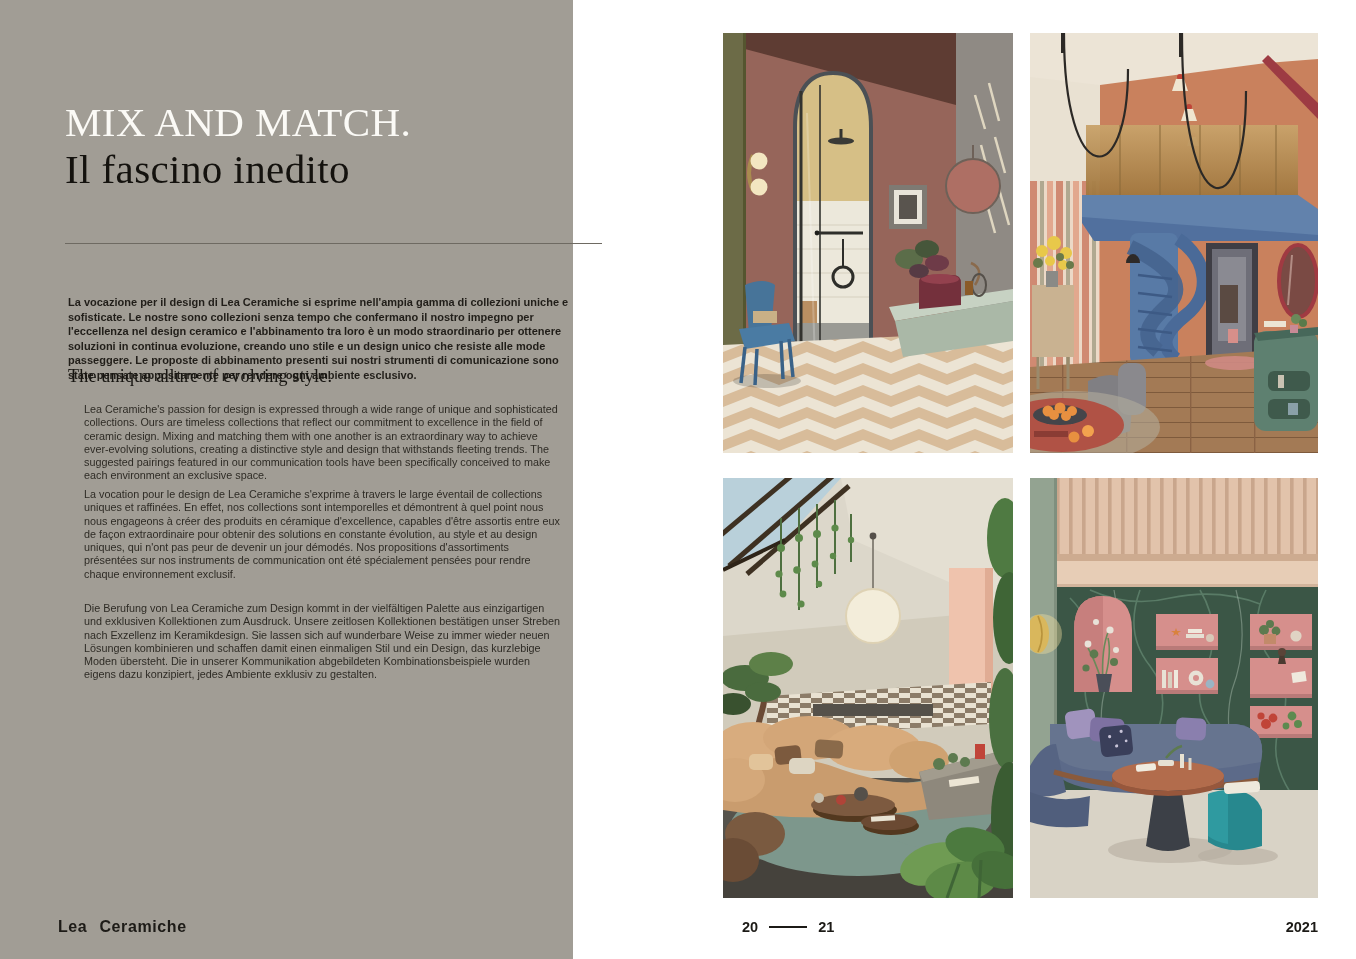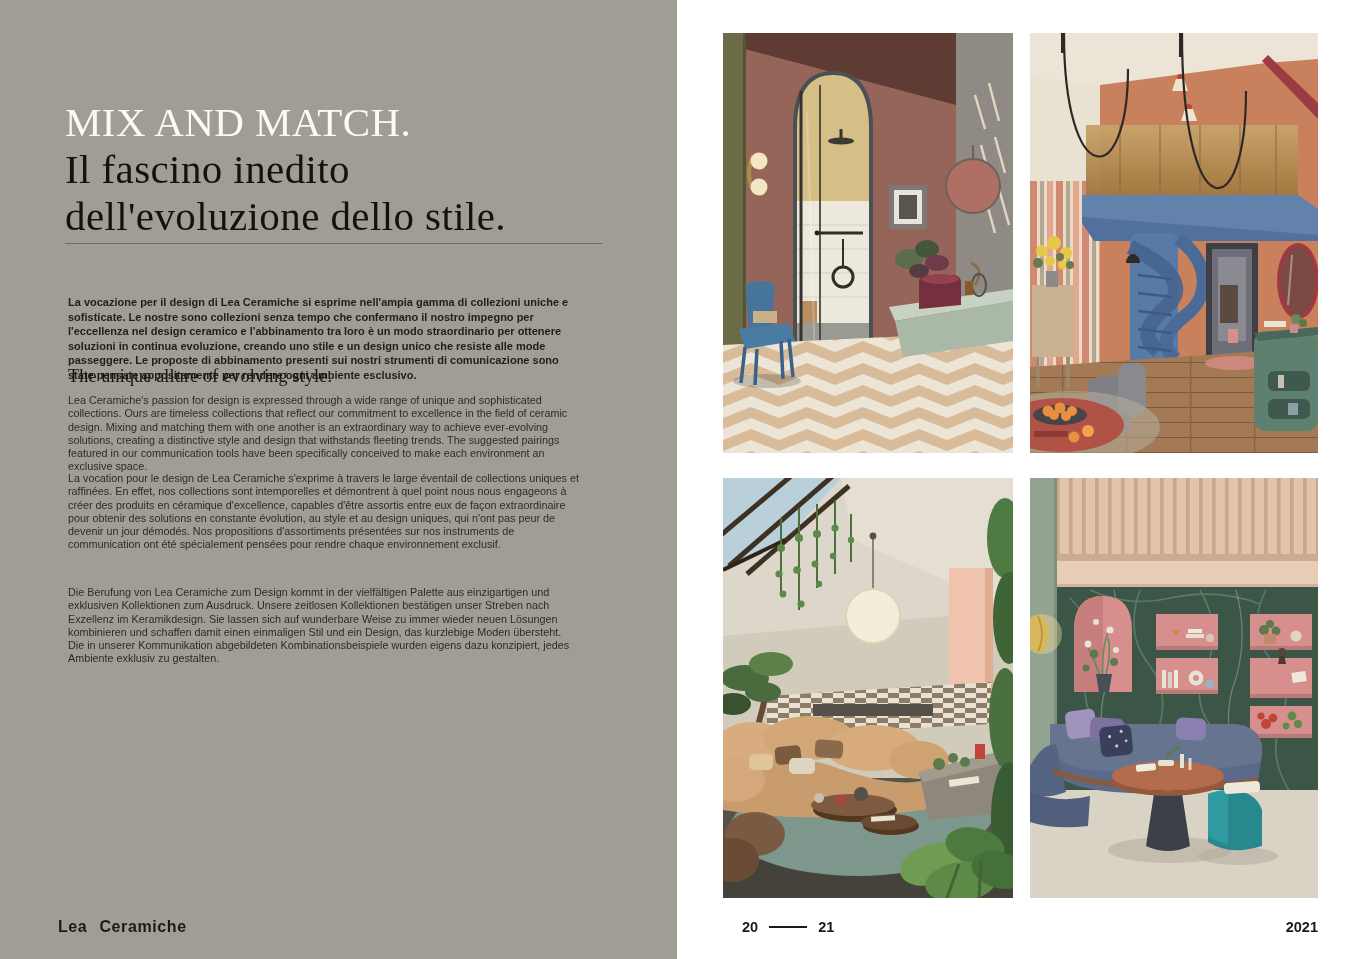--- a/index.html
+++ b/index.html
@@ -1,33 +1,33 @@
 <!DOCTYPE html>
 <html><head>
 <meta charset="utf-8">
 <style>
   * { box-sizing: border-box; }
   html,body { margin:0; padding:0; }
   body { width:1356px; height:959px; font-family:"Liberation Sans", sans-serif; }
   .spread { position:relative; width:1356px; height:959px; background:#ffffff; overflow:hidden; }
 
   
-  .page-left { position:absolute; left:0; top:0; width:677px; height:959px; background:#a19d95; }
+  .page-left { position:absolute; left:0; top:0; width:573px; height:959px; background:#a19d95; }
   .title-block { position:absolute; left:65px; top:78px; width:560px; }
   .title-line { display:block; font-family:"Liberation Serif", serif; font-size:41px; line-height:47px; font-weight:400; letter-spacing:0.4px; }
   .title-en { color:#fbfaf6; }
   .title-it { color:#14120e; }
   .divider { position:absolute; left:65px; top:243px; width:537px; height:0; border:none; border-top:1.5px solid #6e6a62; margin:0; }
   .intro { position:absolute; left:68px; top:284px; width:502px; font-size:11px; font-weight:bold; line-height:14.6px; color:#211e19; }
   .lang-section { position:absolute; left:68px; width:512px; }
   .sec-en { top:366px; }
   .sec-fr { top:472px; }
   .sec-de { top:586px; }
   .lang-section h2 { margin:0 0 7px 0; font-family:"Liberation Serif", serif; font-size:18px; font-weight:400; letter-spacing:0.2px; color:#171511; }
-  .lang-section p { margin:0; font-size:10.8px; line-height:13.3px; color:#2e2b25; }
+  .lang-section p { margin:16px; font-size:10.8px; line-height:13.3px; color:#2e2b25; }
   .brand { position:absolute; left:58px; top:918px; font-size:16px; font-weight:bold; letter-spacing:0.6px; word-spacing:7px; color:#1d1b17; }
 
   
   .page-right { position:absolute; left:677px; top:0; width:679px; height:713px; background:#ffffff; }
   figure.photo { position:absolute; margin:0; overflow:hidden; background:#ddd; }
   .ph1 { left:46px;  top:33px;  width:290px; height:420px; }
   .ph2 { left:353px; top:33px;  width:288px; height:420px; }
   .ph3 { left:46px;  top:478px; width:290px; height:420px; }
   .ph4 { left:353px; top:478px; width:288px; height:420px; }
   figure.photo svg { display:block; width:100%; height:100%; }
@@ -39,21 +39,20 @@
 </style>
 </head>
 <body>
 
 <div class="spread">
 
   <section class="page-left">
     <h1 class="title-block">
       <span class="title-line title-en">MIX AND MATCH.</span>
       <span class="title-line title-it">Il fascino inedito</span>
-      <span class="title-line title-it">dell'evoluzione dello stile.</span>
     </h1>
 
     <hr class="divider">
 
     <p class="intro">La vocazione per il design di Lea Ceramiche si esprime nell'ampia gamma di collezioni uniche e sofisticate. Le nostre sono collezioni senza tempo che confermano il nostro impegno per l'eccellenza nel design ceramico e l'abbinamento tra loro è un modo straordinario per ottenere soluzioni in continua evoluzione, creando uno stile e un design unico che resiste alle mode passeggere. Le proposte di abbinamento presenti sui nostri strumenti di comunicazione sono state pensate appositamente per rendere ogni ambiente esclusivo.</p>
 
     <div class="lang-section sec-en">
       <h2>The unique allure of evolving style.</h2>
       <p>Lea Ceramiche's passion for design is expressed through a wide range of unique and sophisticated collections. Ours are timeless collections that reflect our commitment to excellence in the field of ceramic design. Mixing and matching them with one another is an extraordinary way to achieve ever-evolving solutions, creating a distinctive style and design that withstands fleeting trends. The suggested pairings featured in our communication tools have been specifically conceived to make each environment an exclusive space.</p>
     </div>

